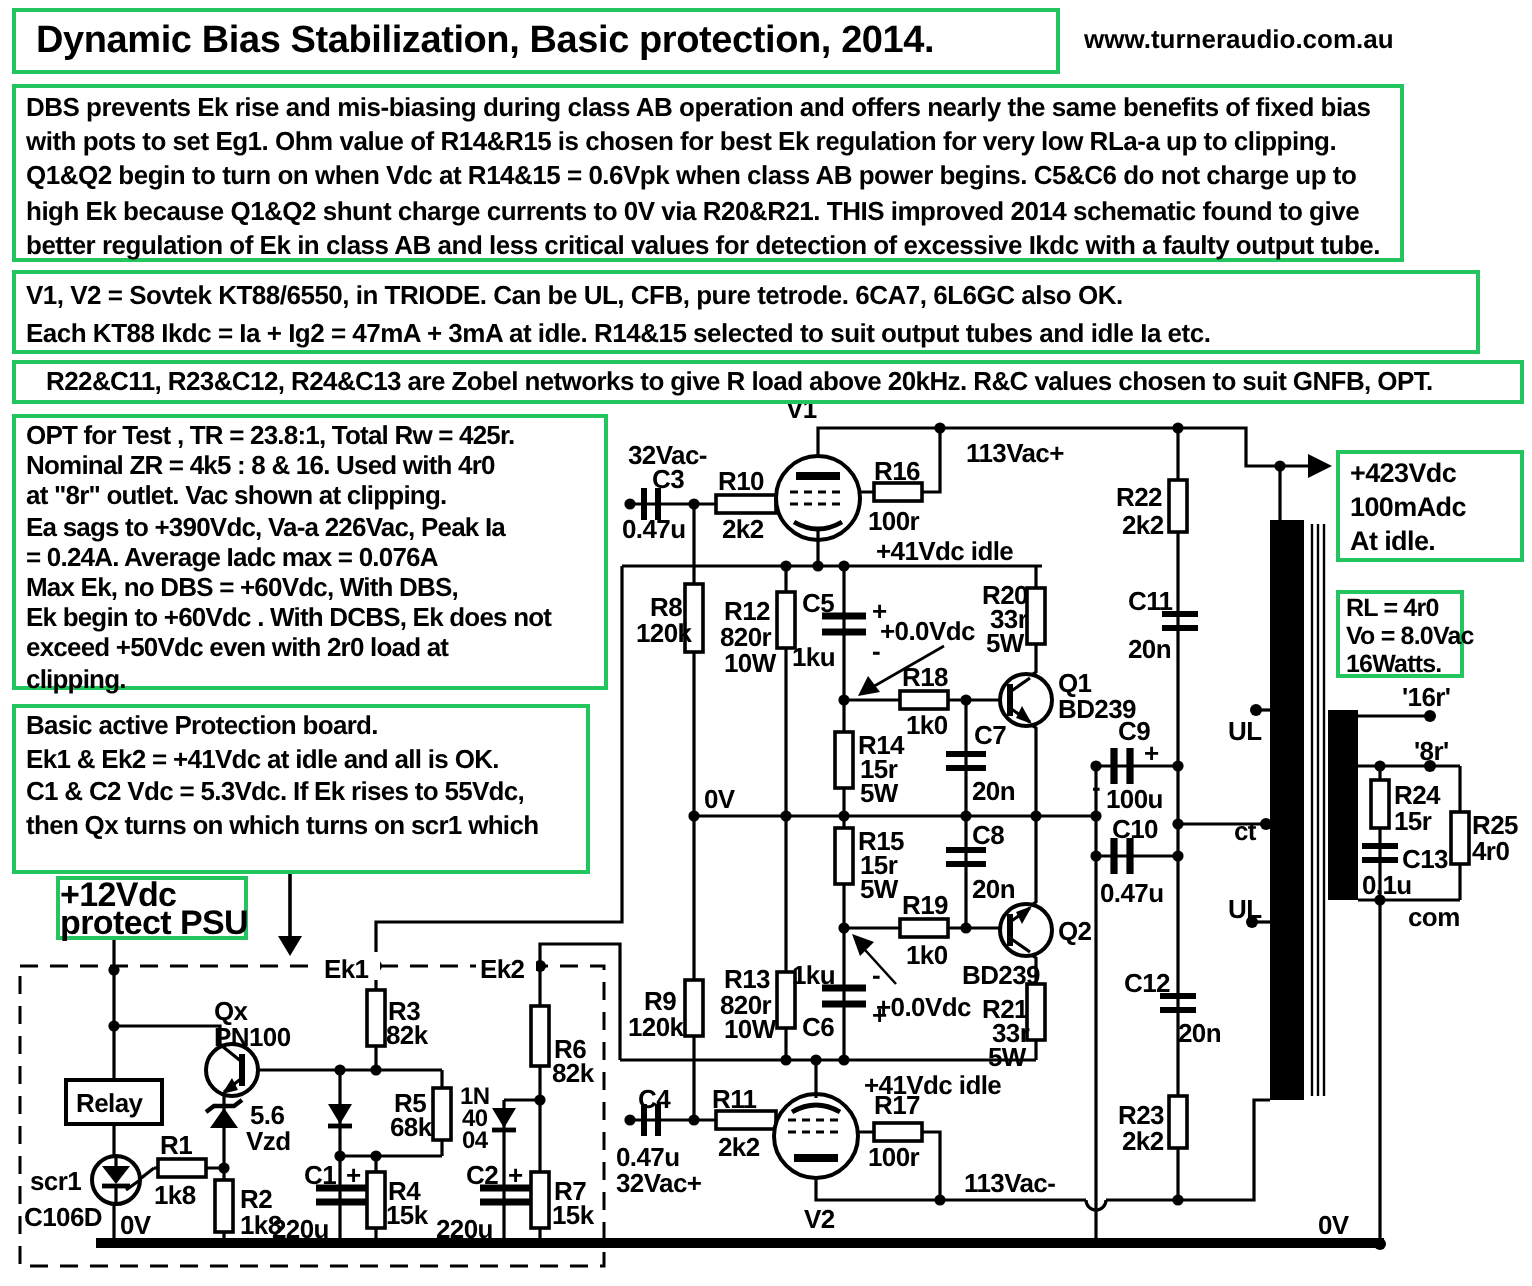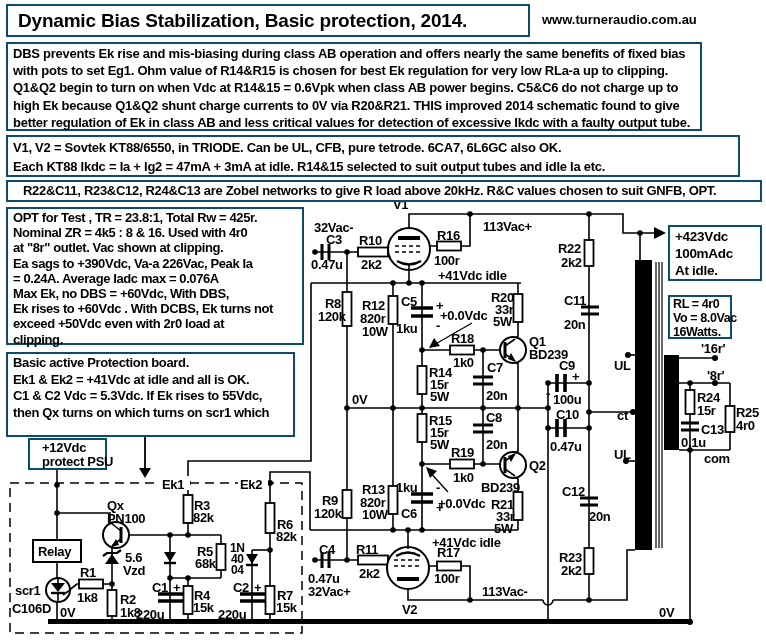--- a/index.html
+++ b/index.html
@@ -1,34 +1,34 @@
 <!DOCTYPE html>
 <html><head>
 <meta charset="utf-8">
 <style>
   html,body{margin:0;padding:0;background:#fff;}
   #page{position:relative;width:766px;height:643px;background:#fff;
         font-family:"Liberation Sans",sans-serif;color:#000;overflow:hidden;}
-  .box{position:absolute;border:2px solid #0c4a6e;background:#fff;box-sizing:border-box;}
+  .box{position:absolute;border:2px solid #22c55e;background:#fff;box-sizing:border-box;}
   .nl{white-space:nowrap;font-weight:bold;}
   #title-box{left:6px;top:4px;width:524px;height:33px;font-size:19px;line-height:29px;
              padding-left:10px;letter-spacing:-0.2px;}
   #site{position:absolute;left:542px;top:12px;font-size:13px;font-weight:bold;}
   #dbs-box{left:6px;top:42px;width:696px;height:89px;font-size:13px;line-height:17.2px;
            padding:1px 5px;letter-spacing:-0.25px;}
   #tubes-box{left:6px;top:135px;width:734px;height:42px;font-size:13px;line-height:19px;
              padding:1px 5px;letter-spacing:-0.25px;}
   #zobel-box{left:6px;top:180px;width:756px;height:22px;font-size:13px;line-height:18px;
              padding:0 15px;letter-spacing:-0.3px;}
   #opt-box{left:6px;top:207px;width:298px;height:138px;font-size:13px;line-height:15.2px;
            padding:1px 5px;letter-spacing:-0.4px;}
   #prot-box{left:6px;top:352px;width:289px;height:85px;font-size:13px;line-height:16.6px;
             padding:1px 5px;letter-spacing:-0.35px;}
-  #psu-box{left:28px;top:438px;width:79px;height:32px;font-size:13px;line-height:14px;
-           padding:1px 12px;letter-spacing:-0.3px;}
+  #psu-box{left:28px;top:438px;width:96px;height:32px;font-size:17px;line-height:14px;
+           padding:1px 0;letter-spacing:-0.3px;}
   #bplus-box{left:668px;top:225px;width:94px;height:56px;font-size:13.5px;line-height:17px;
              padding:1px 5px;letter-spacing:-0.3px;}
   #load-box{left:668px;top:295px;width:64px;height:44px;font-size:12.5px;line-height:13.8px;
             padding:1px 3px;letter-spacing:-0.4px;}
   svg{position:absolute;left:0;top:0;}
   svg text{font-family:"Liberation Sans",sans-serif;font-weight:bold;font-size:13px;
            letter-spacing:-0.3px;fill:#000;}
   svg text.sm{font-size:12px;}
 </style>
 </head>
@@ -475,21 +475,21 @@
     <div class="nl">R22&amp;C11, R23&amp;C12, R24&amp;C13 are Zobel networks  to give R load above 20kHz. R&amp;C values chosen to suit GNFB, OPT.</div>
   </div>
 
   <div id="opt-box" class="box">
     <div class="nl">OPT for Test , TR = 23.8:1,  Total Rw = 425r.</div>
     <div class="nl">Nominal ZR = 4k5 : 8 &amp; 16. Used with 4r0</div>
     <div class="nl">at "8r" outlet. Vac shown at clipping.</div>
     <div class="nl">Ea sags to +390Vdc, Va-a 226Vac,  Peak Ia</div>
     <div class="nl">= 0.24A.  Average Iadc max  = 0.076A</div>
     <div class="nl">Max Ek, no DBS = +60Vdc, With DBS,</div>
-    <div class="nl">Ek rises to +60Vdc . With DCBS, Ek turns not</div>
+    <div class="nl">Ek begin to +60Vdc . With DCBS, Ek does not</div>
     <div class="nl">exceed  +50Vdc even with  2r0 load  at</div>
     <div class="nl">clipping.</div>
   </div>
 
   <div id="prot-box" class="box">
     <div class="nl">Basic active Protection board.</div>
     <div class="nl">Ek1 &amp; Ek2 = +41Vdc at idle and all is OK.</div>
     <div class="nl">C1 &amp; C2 Vdc = 5.3Vdc. If Ek rises to 55Vdc,</div>
     <div class="nl">then Qx turns on which turns  on scr1 which</div>
   </div>

